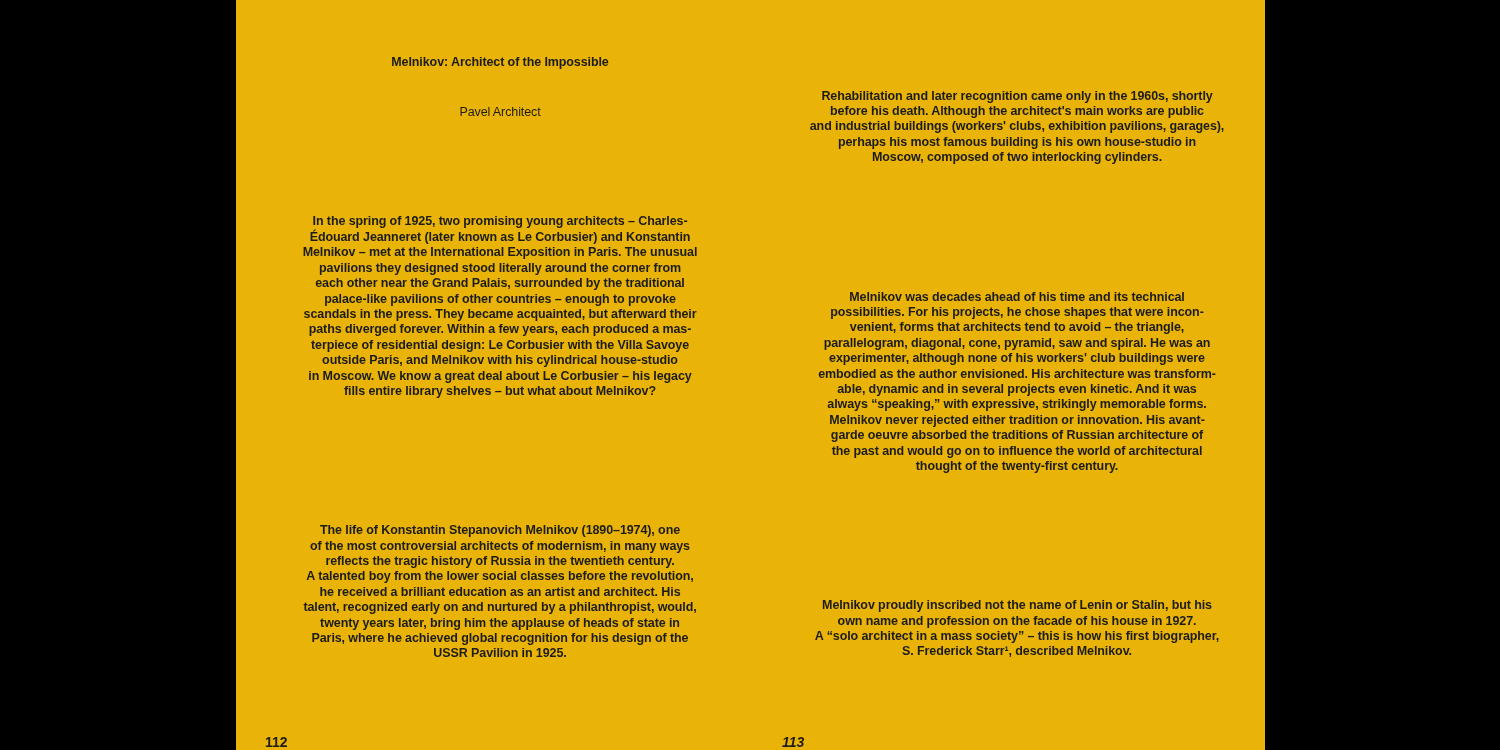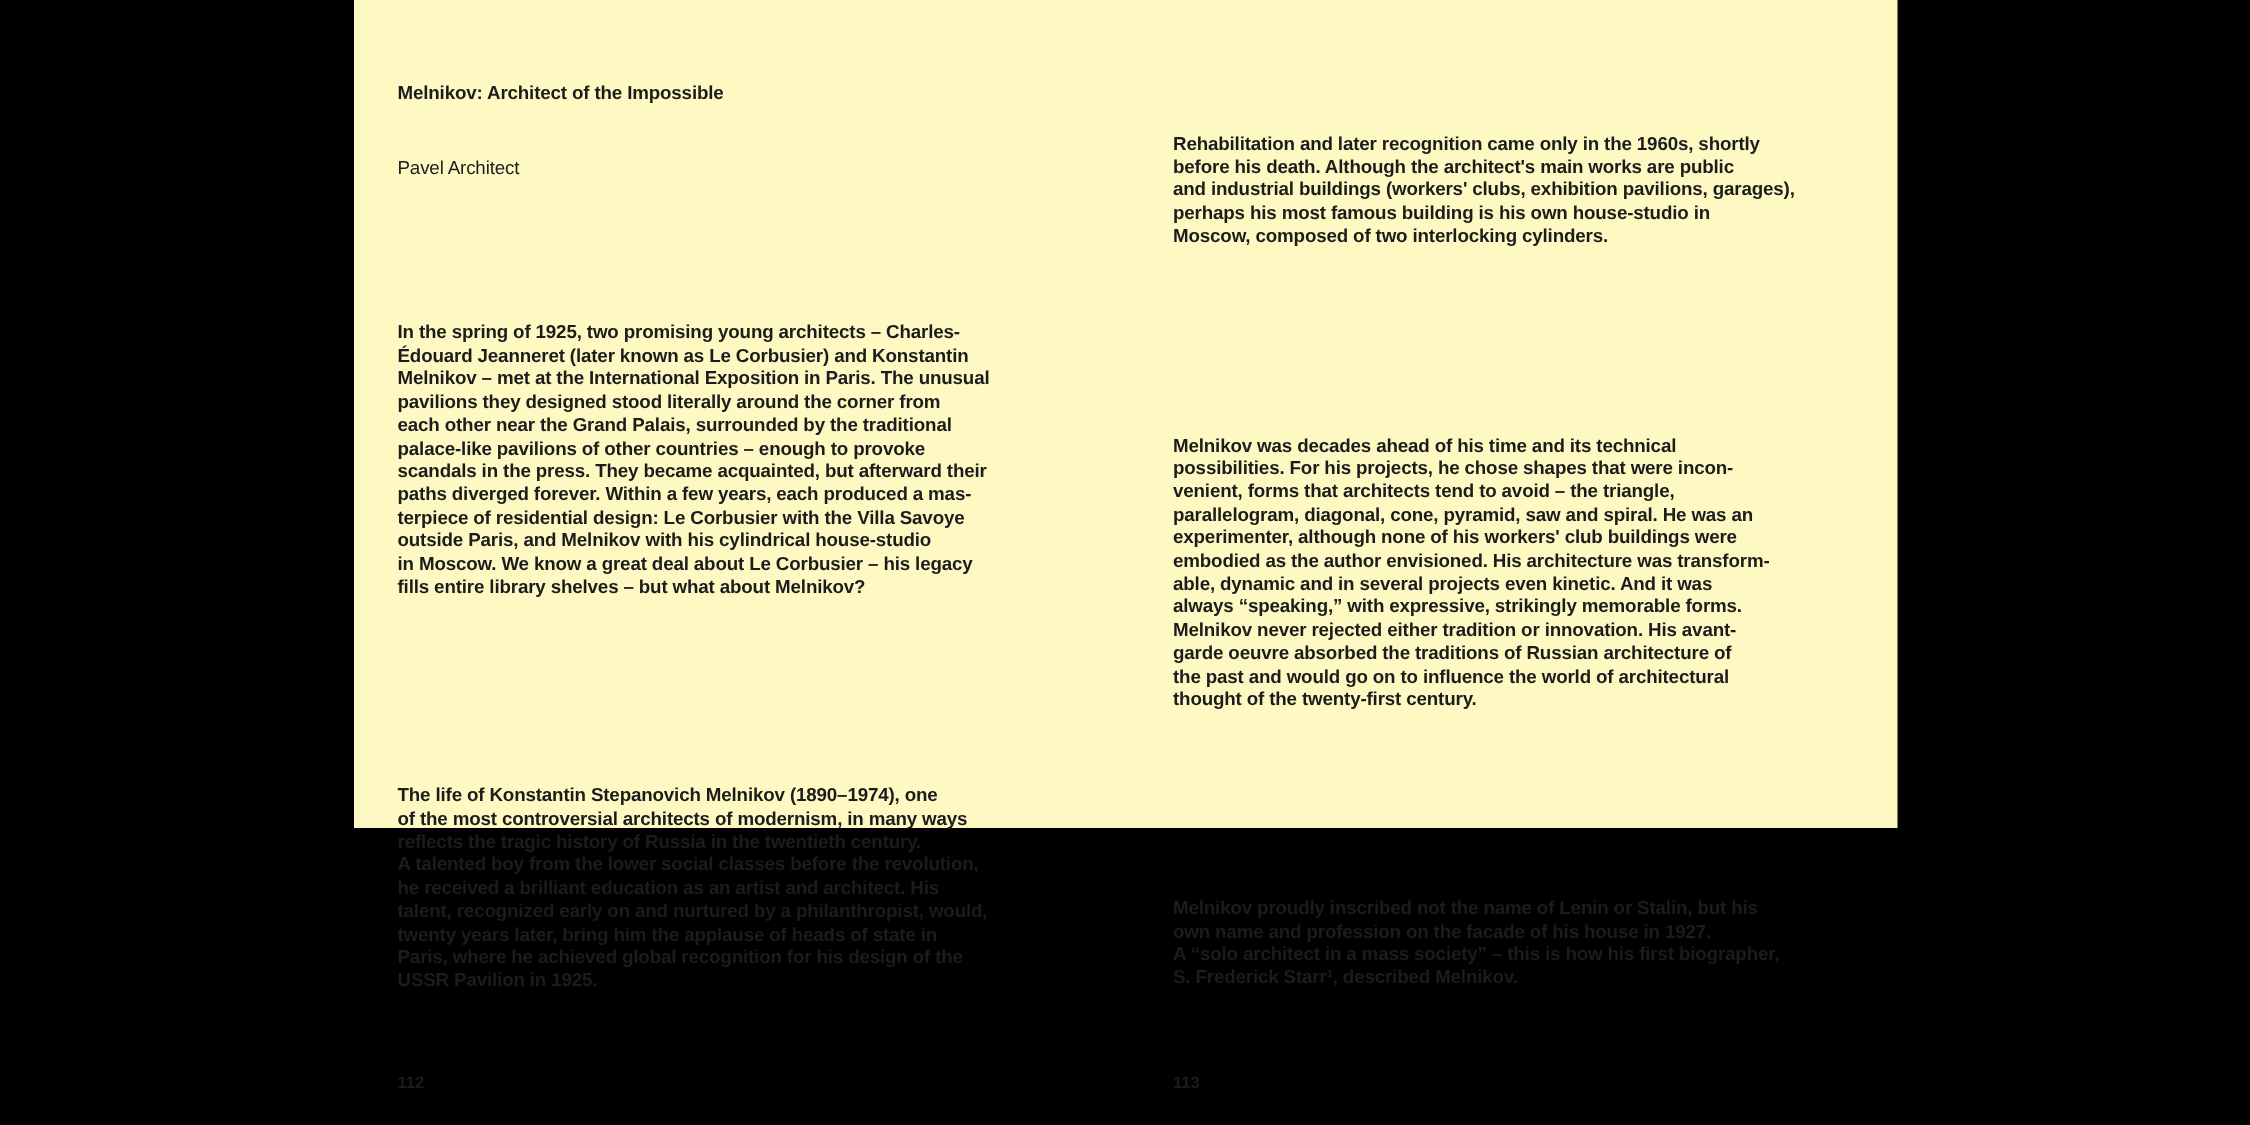--- a/index.html
+++ b/index.html
@@ -13,22 +13,23 @@
     height: 750px;
     background: #000;
     overflow: hidden;
     font-family: "Liberation Sans", sans-serif;
   }
   .spread {
     position: absolute;
     left: 236px;
     top: 0;
     width: 1029px;
-    height: 552px;
-    background: #fef9c3;
+    height: 750px;
+    background: #eab308;
+    text-align: center;
   }
   .page-col {
     position: absolute;
     width: 470px;
     color: #1c1c1c;
     font-size: 12.5px;
     line-height: 15.4px;
     letter-spacing: -0.1px;
     white-space: pre;
   }
@@ -49,29 +50,29 @@
     padding-left: 31px;
     white-space: pre;
   }
   .para-body {
     display: block;
     white-space: pre;
     font-weight: bold;
   }
   .pagenum {
     position: absolute;
-    top: 716px;
+    top: 736px;
     color: #1c1c1c;
-    font-size: 11px;
+    font-size: 14px;
     line-height: 13px;
     font-weight: bold;
     letter-spacing: 0;
   }
   .pagenum-left  { left: 29px; }
-  .pagenum-right { left: 546px; }
+  .pagenum-right { left: 546px; font-style: italic; }
 </style>
 </head>
 <body>
 
 <div class="viewport">
   <div class="spread">
 
     <div class="page-col col-left">
       <div class="essay-title">Melnikov: Architect of the Impossible</div>
       <div class="essay-author">Pavel Architect</div>

